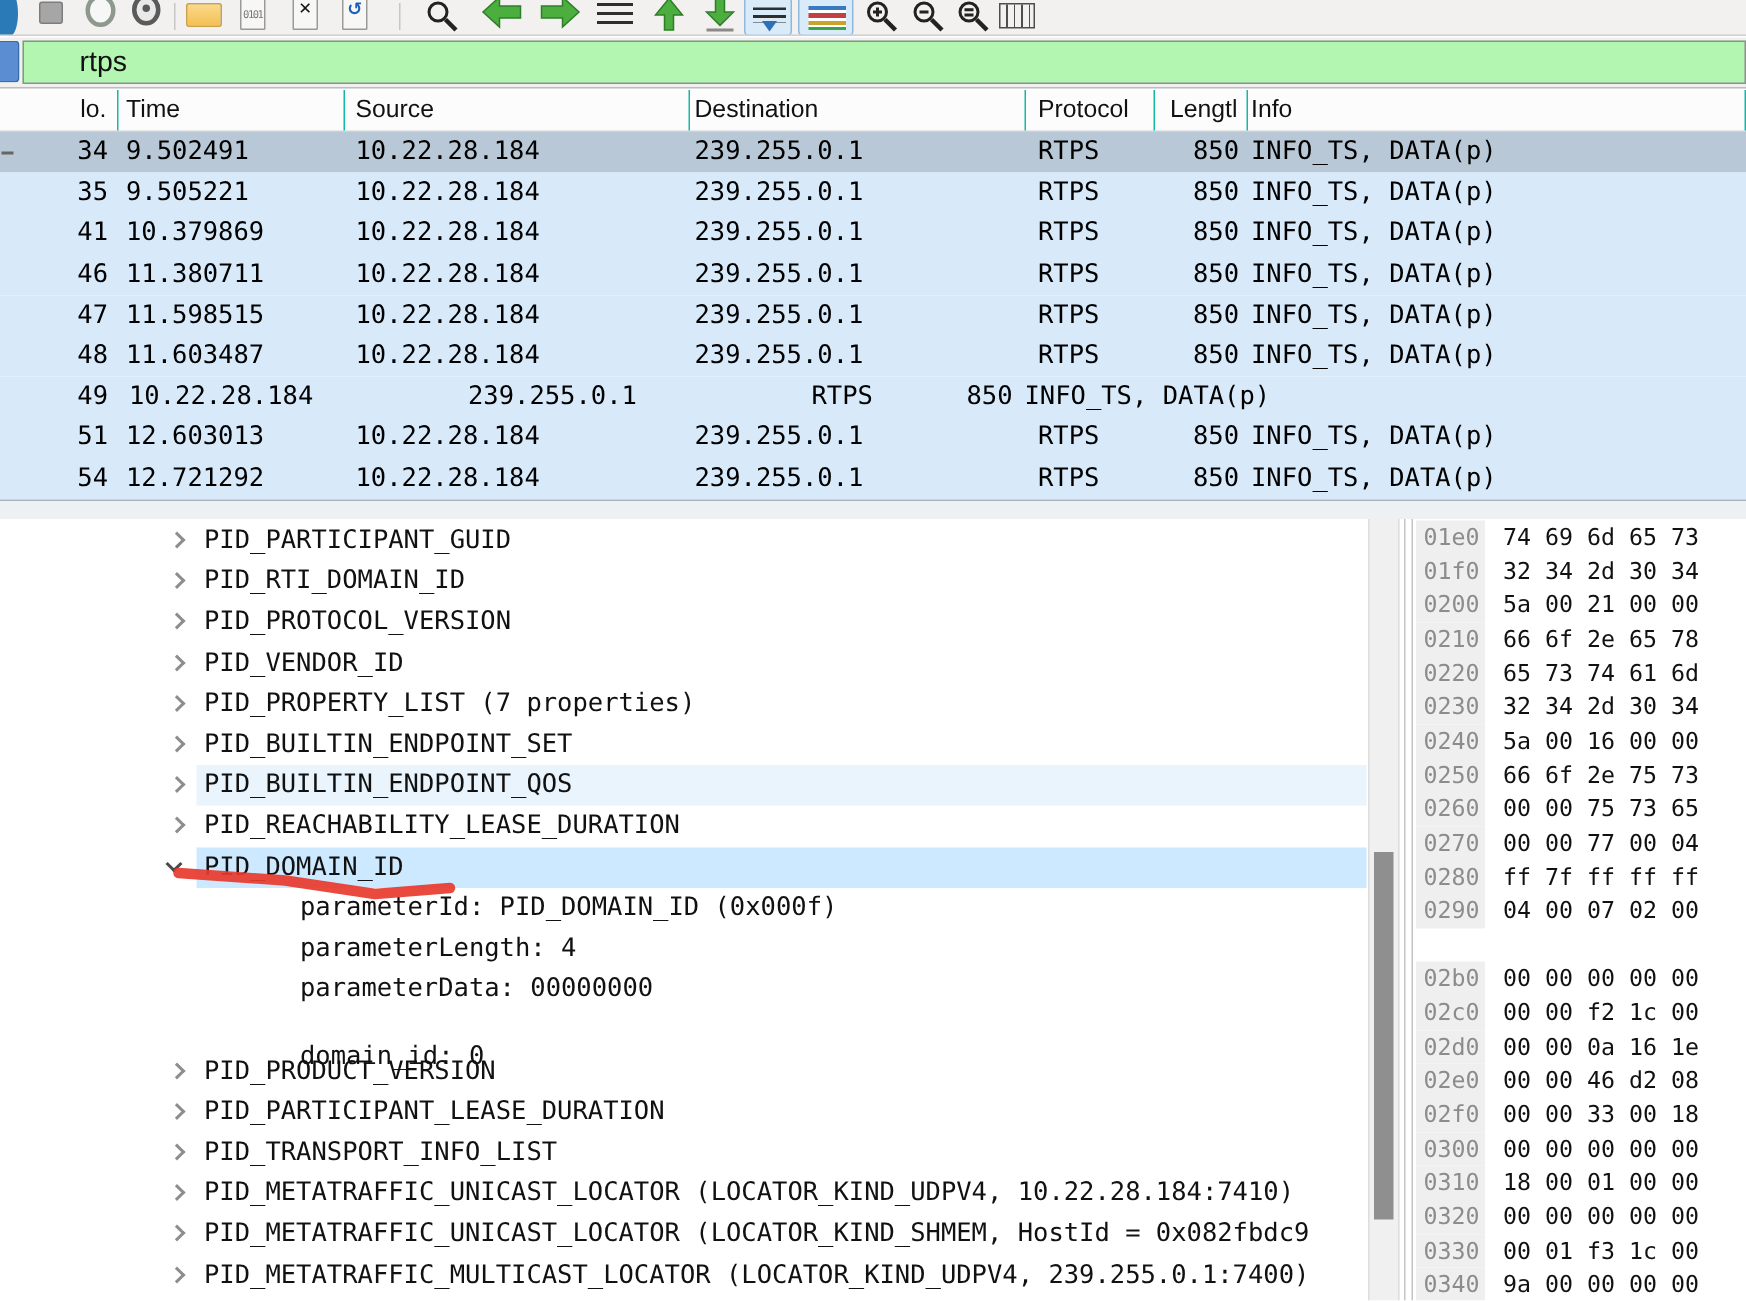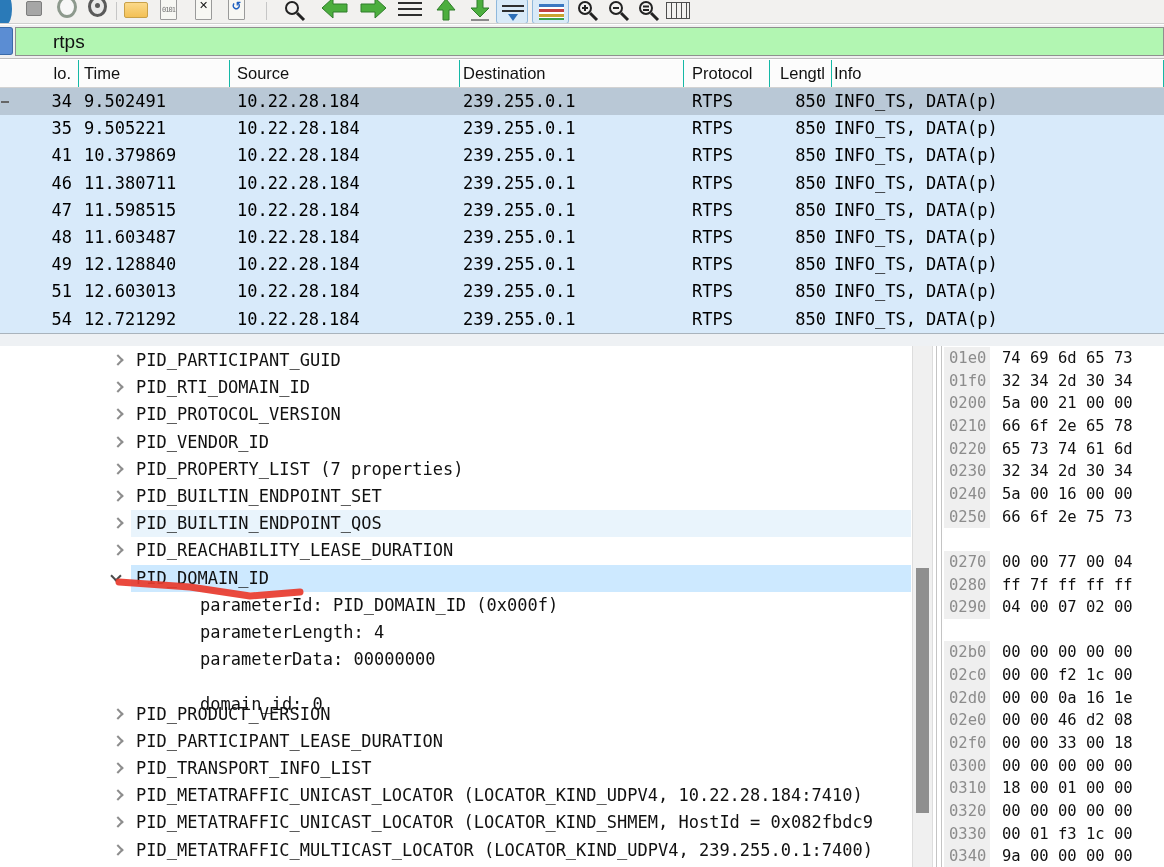--- a/index.html
+++ b/index.html
@@ -239,21 +239,20 @@
         <div class="pcell c0">48</div>
         <div class="pcell c1">11.603487</div>
         <div class="pcell c2">10.22.28.184</div>
         <div class="pcell c3">239.255.0.1</div>
         <div class="pcell c4">RTPS</div>
         <div class="pcell c5">850</div>
         <div class="pcell c6">INFO_TS, DATA(p)</div>
       </div>
       <div class="prow" style="top: 163.2px;">
         <div class="pcell c0">49</div>
-        <div class="pcell c1">12.128840</div>
         <div class="pcell c2">10.22.28.184</div>
         <div class="pcell c3">239.255.0.1</div>
         <div class="pcell c4">RTPS</div>
         <div class="pcell c5">850</div>
         <div class="pcell c6">INFO_TS, DATA(p)</div>
       </div>
       <div class="prow" style="top: 190.4px;">
         <div class="pcell c0">51</div>
         <div class="pcell c1">12.603013</div>
         <div class="pcell c2">10.22.28.184</div>
@@ -371,20 +370,21 @@
     <div class="sepl" style="left:941px"></div>
     <div class="hex" id="hex">
         <div class="hrow" style="top: 1px;"><span class="hoff">01e0</span><span class="hbytes">74 69 6d 65 73</span></div>
         <div class="hrow" style="top: 23.65px;"><span class="hoff">01f0</span><span class="hbytes">32 34 2d 30 34</span></div>
         <div class="hrow" style="top: 46.3px;"><span class="hoff">0200</span><span class="hbytes">5a 00 21 00 00</span></div>
         <div class="hrow" style="top: 68.95px;"><span class="hoff">0210</span><span class="hbytes">66 6f 2e 65 78</span></div>
         <div class="hrow" style="top: 91.6px;"><span class="hoff">0220</span><span class="hbytes">65 73 74 61 6d</span></div>
         <div class="hrow" style="top: 114.25px;"><span class="hoff">0230</span><span class="hbytes">32 34 2d 30 34</span></div>
         <div class="hrow" style="top: 136.9px;"><span class="hoff">0240</span><span class="hbytes">5a 00 16 00 00</span></div>
         <div class="hrow" style="top: 159.55px;"><span class="hoff">0250</span><span class="hbytes">66 6f 2e 75 73</span></div>
+        <div class="hrow" style="top: 182.2px;"><span class="hoff">0260</span><span class="hbytes">00 00 75 73 65</span></div>
         <div class="hrow" style="top: 204.85px;"><span class="hoff">0270</span><span class="hbytes">00 00 77 00 04</span></div>
         <div class="hrow" style="top: 227.5px;"><span class="hoff">0280</span><span class="hbytes">ff 7f ff ff ff</span></div>
         <div class="hrow" style="top: 250.15px;"><span class="hoff">0290</span><span class="hbytes">04 00 07 02 00</span></div>
         <div class="hrow" style="top: 295.45px;"><span class="hoff">02b0</span><span class="hbytes">00 00 00 00 00</span></div>
         <div class="hrow" style="top: 318.1px;"><span class="hoff">02c0</span><span class="hbytes">00 00 f2 1c 00</span></div>
         <div class="hrow" style="top: 340.75px;"><span class="hoff">02d0</span><span class="hbytes">00 00 0a 16 1e</span></div>
         <div class="hrow" style="top: 363.4px;"><span class="hoff">02e0</span><span class="hbytes">00 00 46 d2 08</span></div>
         <div class="hrow" style="top: 386.05px;"><span class="hoff">02f0</span><span class="hbytes">00 00 33 00 18</span></div>
         <div class="hrow" style="top: 408.7px;"><span class="hoff">0300</span><span class="hbytes">00 00 00 00 00</span></div>
         <div class="hrow" style="top: 431.35px;"><span class="hoff">0310</span><span class="hbytes">18 00 01 00 00</span></div>

